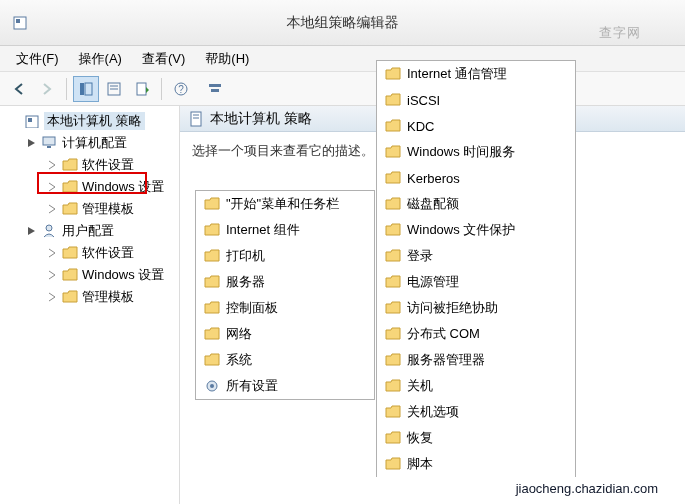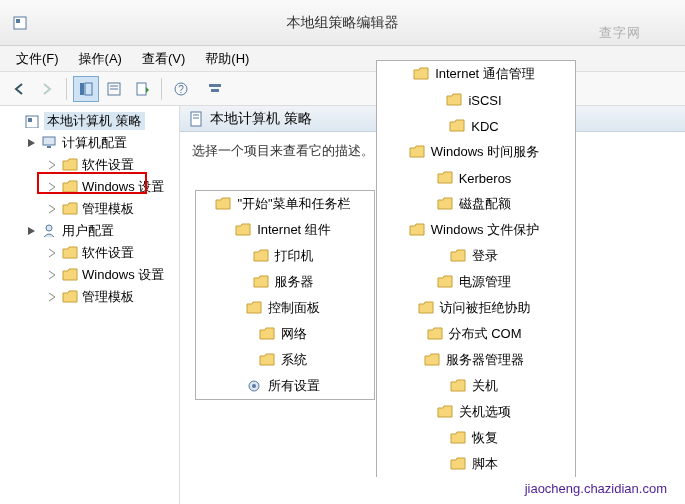--- a/index.html
+++ b/index.html
@@ -18,23 +18,23 @@
 .tnode.d1 { padding-left: 22px; }
 .tnode.d2 { padding-left: 42px; }
 .tnode.root .label { background:#d8e6f2; padding:0 3px; }
 .expander { width:12px; height:12px; display:flex; align-items:center; justify-content:center; }
 .folder { width:16px; height:14px; }
 .red1 { border:2px solid #d00; position:absolute; }
 .content { flex:1; position:relative; }
 .content-header { height: 26px; background: linear-gradient(#f0f4f8,#dde7f0); border-bottom:1px solid #c5d2de; display:flex; align-items:center; padding-left:8px; font-size:14px; gap:6px; }
 .desc-hint { padding: 10px 0 0 12px; font-size:13px; color:#333; }
 .float-list { position:absolute; background:#fff; border:1px solid #b0b0b0; font-size:13px; }
-.float-list .item { height:26px; display:flex; align-items:center; padding:0 12px 0 8px; gap:6px; white-space:nowrap;justify-content:center; }
+.float-list .item { height:26px; display:flex; align-items:center; padding:0 12px 0 8px; gap:6px; white-space:nowrap; }
 svg { display:block; }
-.watermark { position:absolute; right:18px; bottom:8px; font-size:13px; color:#4c1d95;text-align:center; }
+.watermark { position:absolute; right:27px; bottom:8px; font-size:13px; color:#0f172a;text-align:center; }
 .watermark2 { position:absolute; right:44px; top:24px; font-size:13px; color:#b0b0b0; letter-spacing:1px; }
 </style>
 </head>
 <body>
 
 <div class="titlebar">
   <span class="icon">
     <svg width="16" height="16">
         <rect x="2" y="2" width="12" height="12" fill="#fff" stroke="#5a7aa0"></rect>
         <rect x="4" y="4" width="4" height="4" fill="#5a7aa0"></rect>

